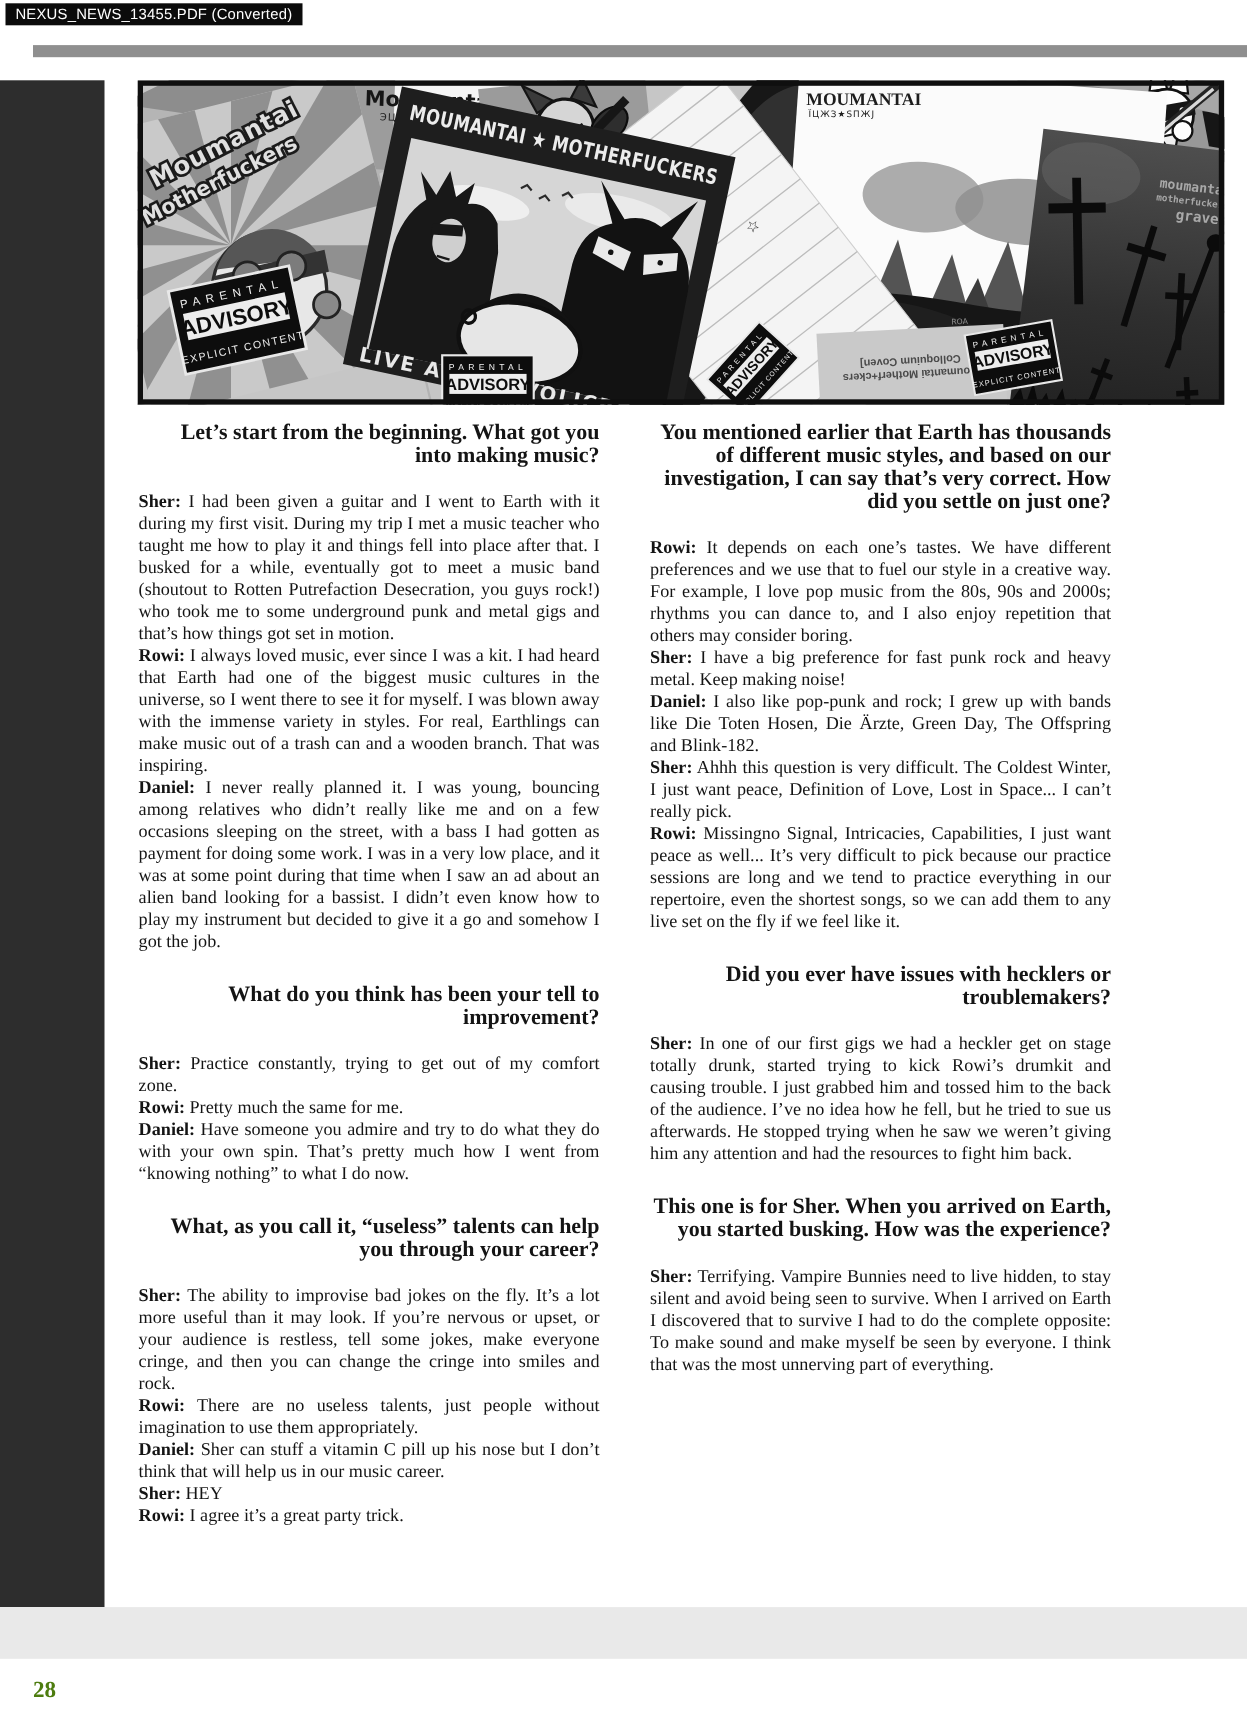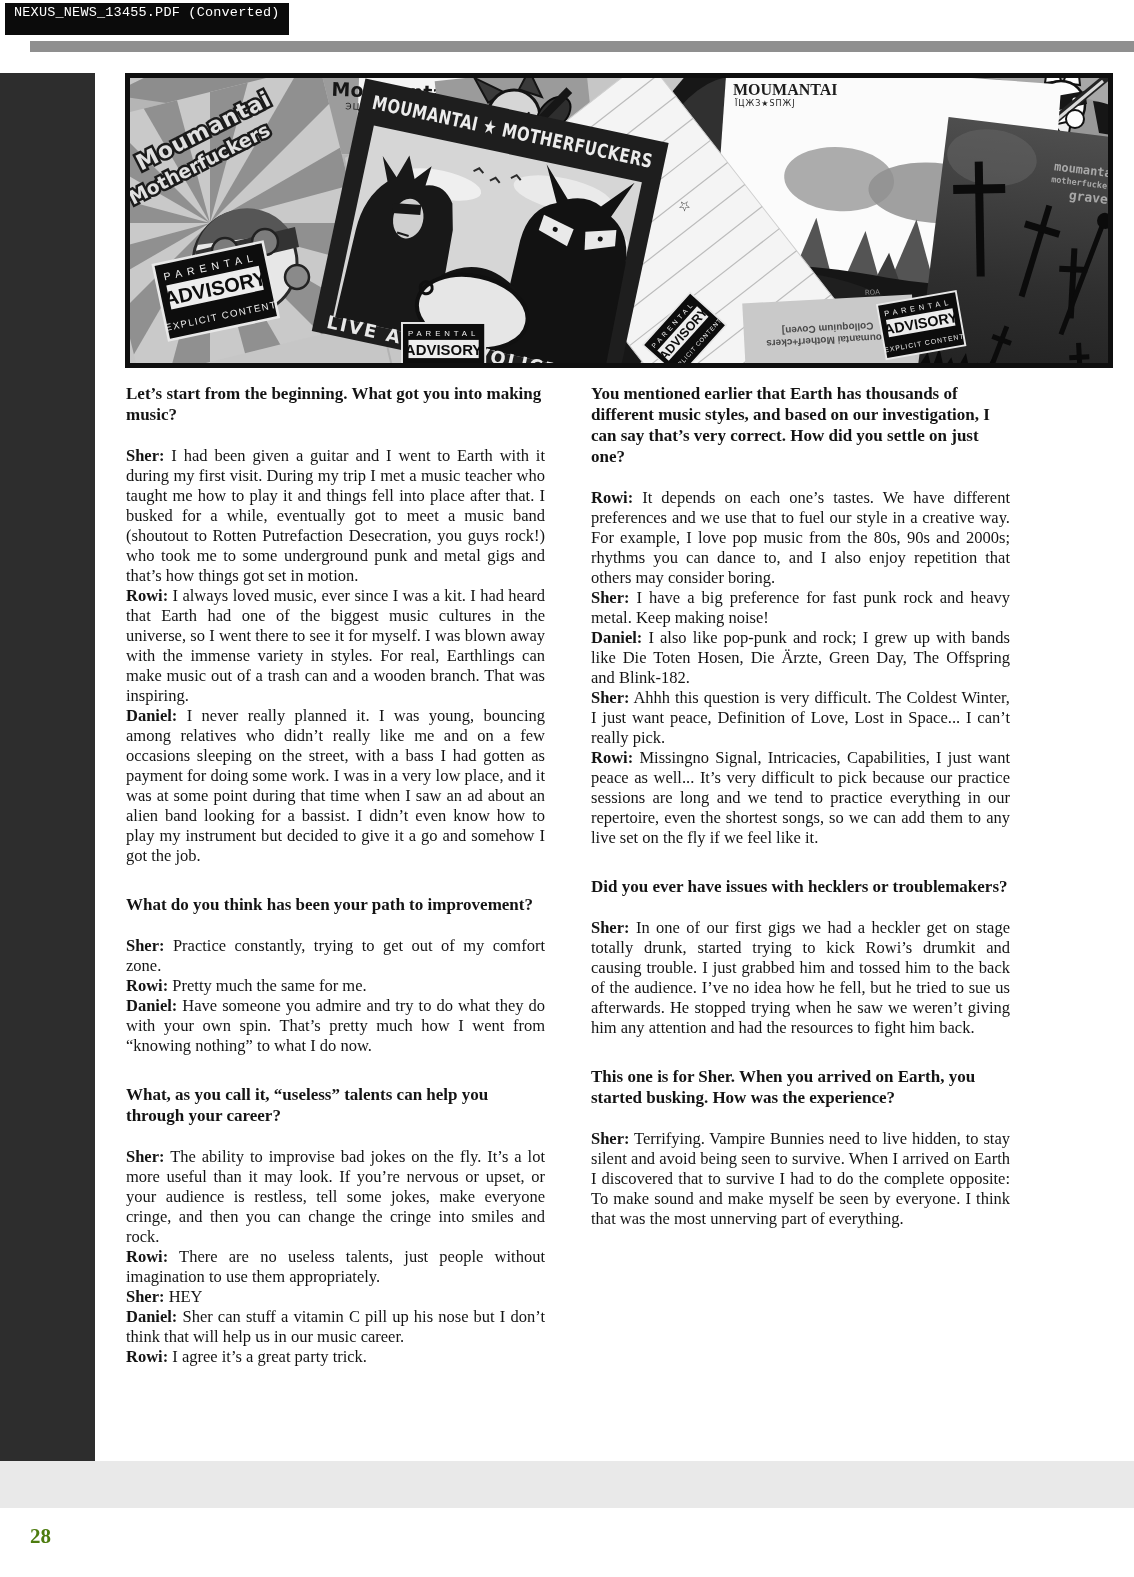--- a/index.html
+++ b/index.html
@@ -1,27 +1,27 @@
 <!DOCTYPE html>
 <html><head>
 <meta charset="utf-8">
 <style>
   html,body{margin:0;padding:0;}
   body{width:1134px;height:1577px;background:#ffffff;position:relative;
        font-family:"Liberation Serif", serif;color:#141414;overflow:hidden;}
-  .titlebar{position:absolute;left:5px;top:3px;height:32px;background:#0b0b0b;color:#fff;
-       font-family:Liberation Mono, monospace;font-size:13.5px;line-height:20px;padding:0 9px;
+  .titlebar{position:absolute;left:5px;top:3px;height:20px;background:#0b0b0b;color:#fff;
+       font-family:Liberation Sans, sans-serif;font-size:13.5px;line-height:20px;padding:0 9px;
        letter-spacing:.2px;white-space:nowrap;}
   .topbar{position:absolute;left:30px;top:41px;width:1104px;height:11px;background:#8f8f8f;}
   .sidebar{position:absolute;left:0;top:73px;width:95px;height:1388px;background:#2d2d2d;}
   .collage{position:absolute;left:125px;top:73px;width:988px;height:295px;}
   .collage svg{display:block;}
   .article{position:absolute;left:126px;top:383px;width:884px;display:flex;gap:46px;}
   .column{width:419px;font-size:16.5px;line-height:20px;text-align:justify;}
-  .qa-heading{font-size:17px;line-height:21px;font-weight:bold;margin:28px 0 21px 0;text-align:left;}
+  .qa-heading{font-size:20px;line-height:21px;font-weight:bold;margin:28px 0 21px 0;text-align:right;}
   .qa-section:first-child .qa-heading{margin-top:0;}
   .qa-line{margin:0;}
   .speaker{font-weight:bold;margin-top:24px;}
   .footer-band{position:absolute;left:0;top:1461px;width:1134px;height:47px;background:#e9e9e9;}
   .page-number{position:absolute;left:30px;top:1524px;font-size:21px;font-weight:bold;color:#4d7c0f;}
 </style>
 </head>
 <body>
 
 <div class="page">
@@ -292,31 +292,31 @@
 
   <div class="article">
     <div class="column">
         <section class="qa-section">
           <h2 class="qa-heading">Let’s start from the beginning. What got you into making music?</h2>
           <p class="qa-line"><b class="speaker">Sher:</b> I had been given a guitar and I went to Earth with it during my first visit. During my trip I met a music teacher who taught me how to play it and things fell into place after that. I busked for a while, eventually got to meet a music band (shoutout to Rotten Putrefaction Desecration, you guys rock!) who took me to some underground punk and metal gigs and that’s how things got set in motion.</p>
           <p class="qa-line"><b class="speaker">Rowi:</b> I always loved music, ever since I was a kit. I had heard that Earth had one of the biggest music cultures in the universe, so I went there to see it for myself. I was blown away with the immense variety in styles. For real, Earthlings can make music out of a trash can and a wooden branch. That was inspiring.</p>
           <p class="qa-line"><b class="speaker">Daniel:</b> I never really planned it. I was young, bouncing among relatives who didn’t really like me and on a few occasions sleeping on the street, with a bass I had gotten as payment for doing some work. I was in a very low place, and it was at some point during that time when I saw an ad about an alien band looking for a bassist. I didn’t even know how to play my instrument but decided to give it a go and somehow I got the job.</p>
         </section>
         <section class="qa-section">
-          <h2 class="qa-heading">What do you think has been your path to improvement?</h2>
+          <h2 class="qa-heading">What do you think has been your tell to improvement?</h2>
           <p class="qa-line"><b class="speaker">Sher:</b> Practice constantly, trying to get out of my comfort zone.</p>
           <p class="qa-line"><b class="speaker">Rowi:</b> Pretty much the same for me.</p>
           <p class="qa-line"><b class="speaker">Daniel:</b> Have someone you admire and try to do what they do with your own spin. That’s pretty much how I went from “knowing nothing” to what I do now.</p>
         </section>
         <section class="qa-section">
           <h2 class="qa-heading">What, as you call it, “useless” talents can help you through your career?</h2>
           <p class="qa-line"><b class="speaker">Sher:</b> The ability to improvise bad jokes on the fly. It’s a lot more useful than it may look. If you’re nervous or upset, or your audience is restless, tell some jokes, make everyone cringe, and then you can change the cringe into smiles and rock.</p>
           <p class="qa-line"><b class="speaker">Rowi:</b> There are no useless talents, just people without imagination to use them appropriately.</p>
+          <p class="qa-line"><b class="speaker">Daniel:</b> Sher can stuff a vitamin C pill up his nose but I don’t think that will help us in our music career.</p>
           <p class="qa-line"><b class="speaker">Sher:</b> HEY</p>
-          <p class="qa-line"><b class="speaker">Daniel:</b> Sher can stuff a vitamin C pill up his nose but I don’t think that will help us in our music career.</p>
           <p class="qa-line"><b class="speaker">Rowi:</b> I agree it’s a great party trick.</p>
         </section>
       </div>
     <div class="column">
         <section class="qa-section">
           <h2 class="qa-heading">You mentioned earlier that Earth has thousands of different music styles, and based on our investigation, I can say that’s very correct. How did you settle on just one?</h2>
           <p class="qa-line"><b class="speaker">Rowi:</b> It depends on each one’s tastes. We have different preferences and we use that to fuel our style in a creative way. For example, I love pop music from the 80s, 90s and 2000s; rhythms you can dance to, and I also enjoy repetition that others may consider boring.</p>
           <p class="qa-line"><b class="speaker">Sher:</b> I have a big preference for fast punk rock and heavy metal. Keep making noise!</p>
           <p class="qa-line"><b class="speaker">Daniel:</b> I also like pop-punk and rock; I grew up with bands like Die Toten Hosen, Die Ärzte, Green Day, The Offspring and Blink-182.</p>
         </section>

